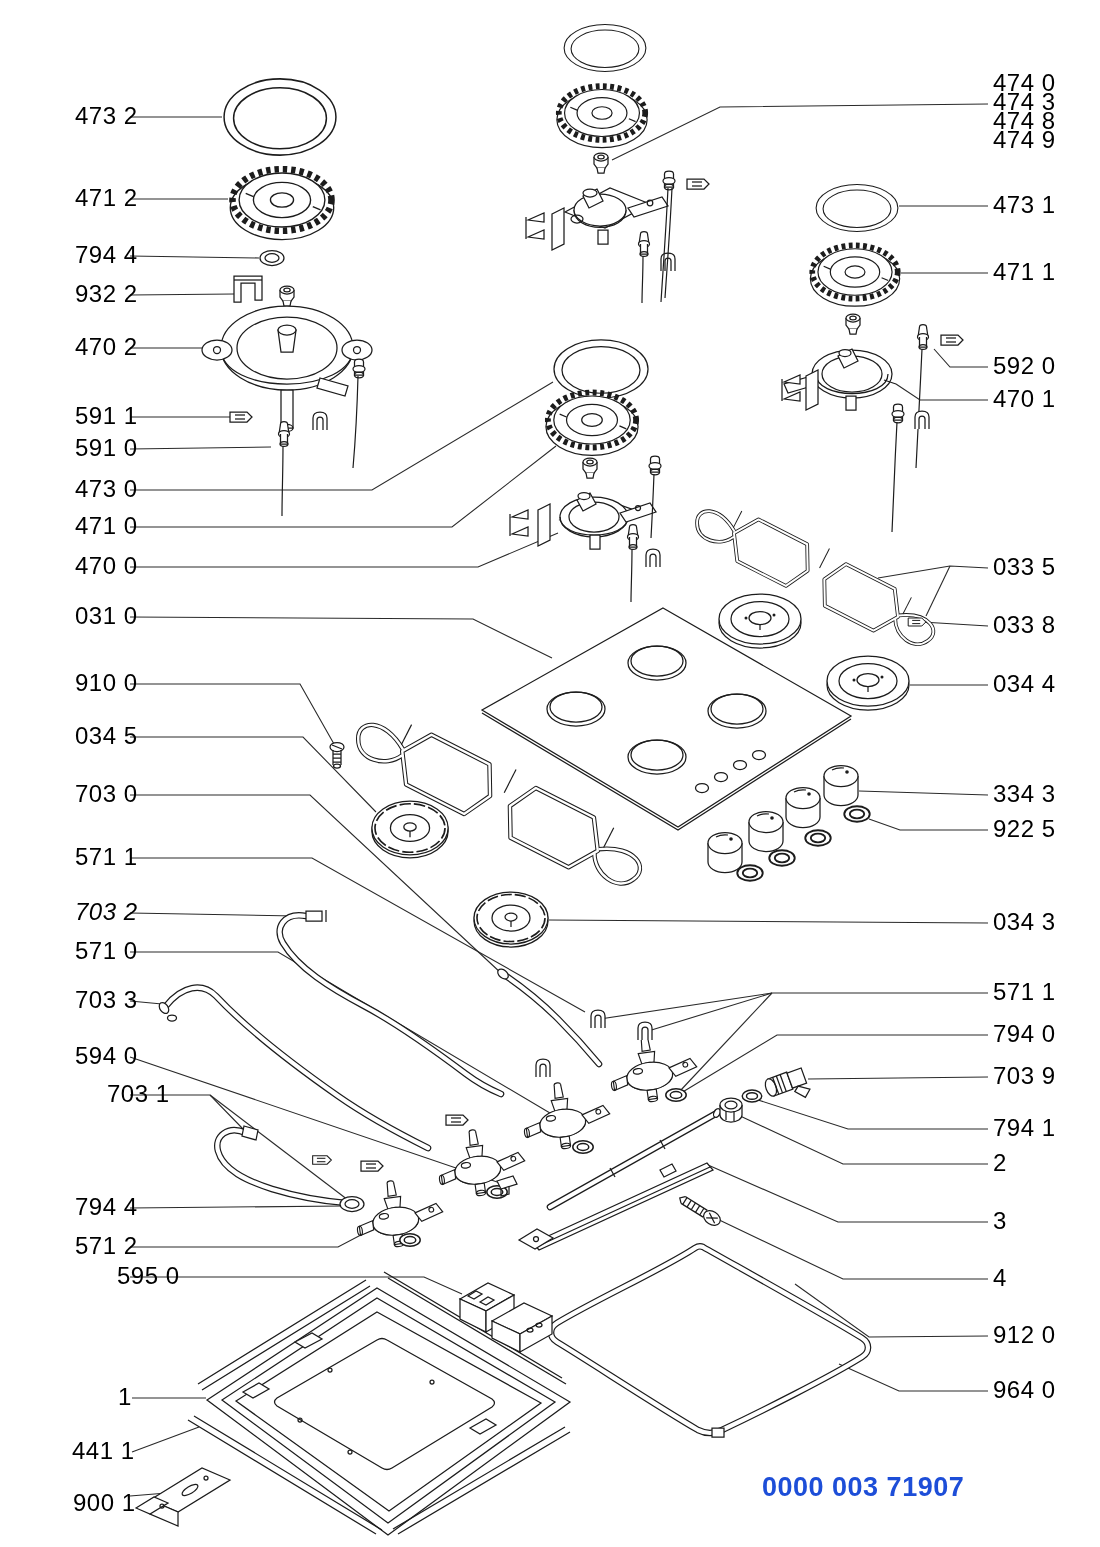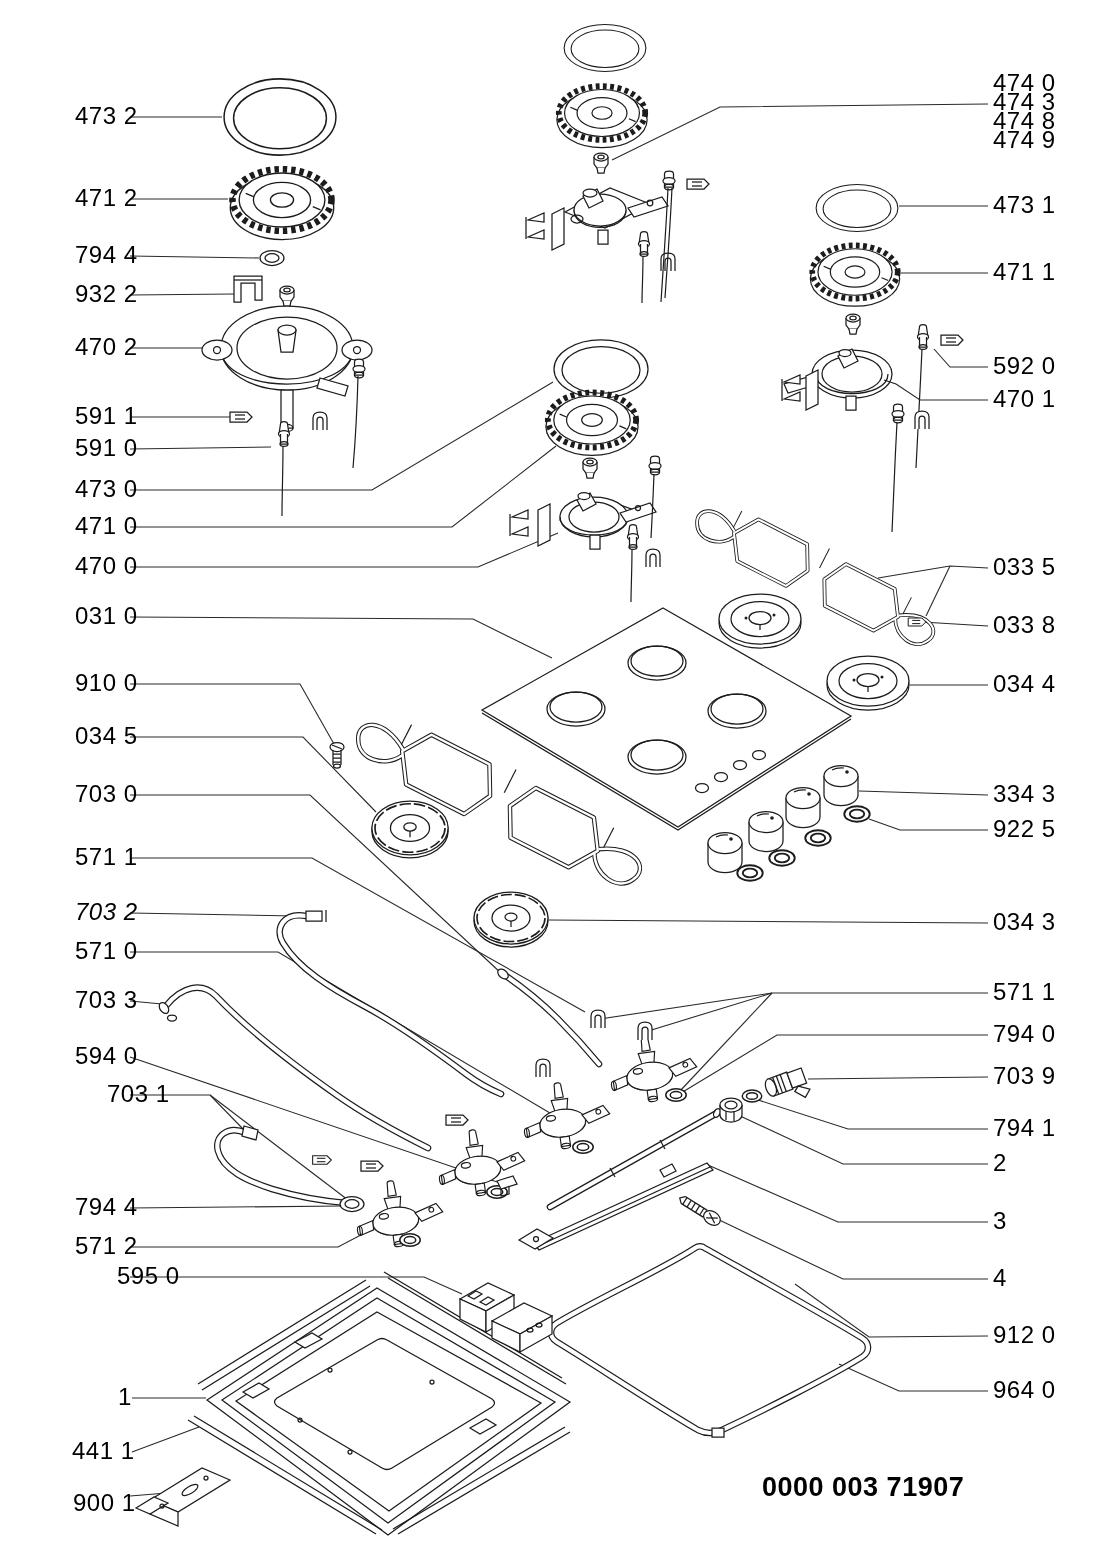--- a/index.html
+++ b/index.html
@@ -1,21 +1,21 @@
 <!DOCTYPE html>
 <html><head>
 <meta charset="utf-8">
 <style>
   html,body{margin:0;padding:0;background:#fff;}
   #stage{position:relative;width:1100px;height:1547px;background:#fff;overflow:hidden;
          font-family:"Liberation Sans",sans-serif;}
   #art{position:absolute;left:0;top:0;}
   .label{position:absolute;font-size:24px;color:#000;white-space:nowrap;
          transform:translateY(-53%);letter-spacing:0.5px;}
-  .code{position:absolute;font-size:27px;font-weight:bold;color:#000000;letter-spacing:0.5px;}
+  .code{position:absolute;font-size:27px;font-weight:bold;color:#1d4ed8;letter-spacing:0.5px;}
   
   .ln{fill:none;stroke:#1c1c1c;stroke-width:1.25;}
   .wh{fill:#fff;stroke:#1c1c1c;stroke-width:1.25;}
   .dk{fill:#1c1c1c;stroke:none;}
   .teeth{fill:none;stroke:#1c1c1c;stroke-width:6;stroke-dasharray:4 3.6;}
   .scal{fill:none;stroke:#1c1c1c;stroke-width:1.6;stroke-dasharray:11 3;}
   .leader{fill:none;stroke:#2a2a2a;stroke-width:1.1;}
   .tubeO{fill:none;stroke:#1c1c1c;stroke-width:6.6;stroke-linecap:round;}
   .tubeI{fill:none;stroke:#fff;stroke-width:4.2;stroke-linecap:round;}
   .gridO{fill:none;stroke:#1c1c1c;stroke-width:4.8;stroke-linejoin:round;}

